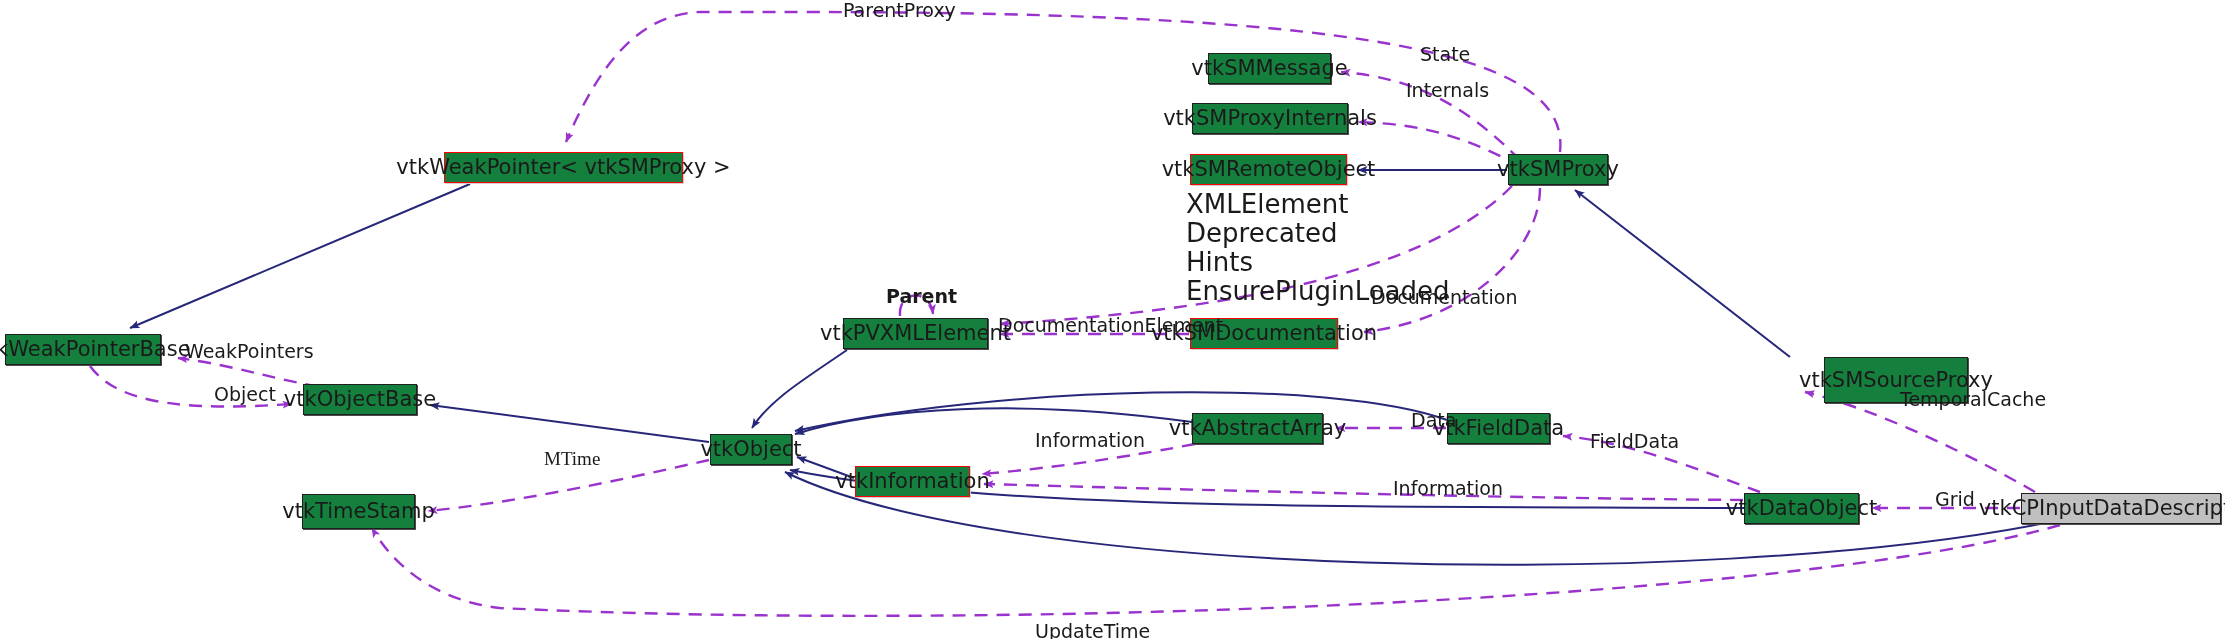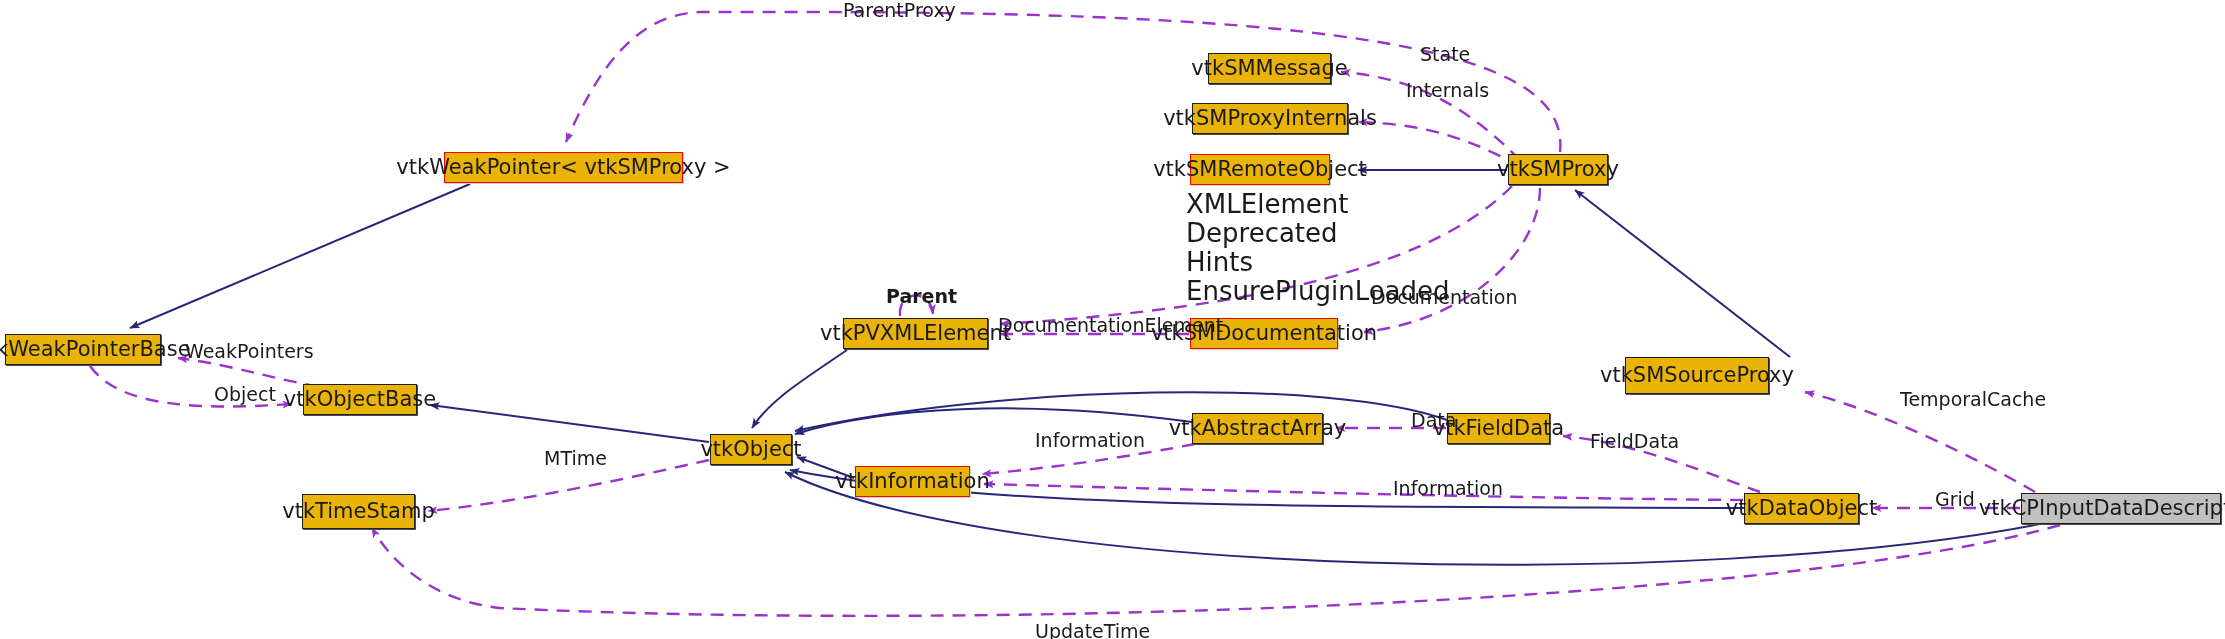--- a/index.html
+++ b/index.html
@@ -11,21 +11,21 @@
     font-family:"DejaVu Sans","Liberation Sans",sans-serif;
     overflow:hidden;
   }
   svg#edges{position:absolute;left:0;top:0;width:2225px;height:639px;}
   .node{
     position:absolute;
     box-sizing:border-box;
     display:flex;
     align-items:center;
     justify-content:center;
-    background:#eab308;
+    background:#15803d;
     border:1px solid #1f1f1f;
     color:#1a1a1a;
     font-size:21px;
     line-height:1;
     white-space:nowrap;
     padding:0 9px;
     height:31px;
     box-shadow:1px 1px 0 0 #4d4d4d;
   }
   .node.red{border:1.5px solid #ff0000;box-shadow:1px 1px 0 0 #d0d0d0;}
@@ -140,27 +140,27 @@
       </div>
       <div class="node red" style="left: 1190px; top: 318px; width: 148px; height: 31px;">
         <span>vtkSMDocumentation</span>
       </div>
       <div class="node" style="left: 1208px; top: 53px; width: 123px; height: 31px;">
         <span>vtkSMMessage</span>
       </div>
       <div class="node" style="left: 1192px; top: 103px; width: 156px; height: 31px;">
         <span>vtkSMProxyInternals</span>
       </div>
-      <div class="node red" style="left: 1190px; top: 154px; width: 140px; height: 31px; align-items: center;">
+      <div class="node red" style="left: 1190px; top: 154px; width: 157px; height: 31px; align-items: center;">
         <span>vtkSMRemoteObject</span>
       </div>
       <div class="node" style="left: 1508px; top: 154px; width: 100px; height: 31px;">
         <span>vtkSMProxy</span>
       </div>
-      <div class="node" style="left: 1625px; top: 357px; width: 144px; height: 37px;">
+      <div class="node" style="left: 1824px; top: 357px; width: 144px; height: 46px;">
         <span>vtkSMSourceProxy</span>
       </div>
       <div class="node" style="left: 1192px; top: 413px; width: 131px; height: 31px;">
         <span>vtkAbstractArray</span>
       </div>
       <div class="node" style="left: 1447px; top: 413px; width: 103px; height: 31px;">
         <span>vtkFieldData</span>
       </div>
       <div class="node" style="left: 1744px; top: 493px; width: 115px; height: 31px;">
         <span>vtkDataObject</span>
@@ -176,19 +176,19 @@
       <div class="edge-label multi-label" style="left: 1186px; top: 190px;">XMLElement<br>Deprecated<br>Hints<br>EnsurePluginLoaded</div>
       <div class="edge-label" style="left: 886px; top: 286px; font-weight: bold;">Parent</div>
       <div class="edge-label" style="left: 1371px; top: 287px;">Documentation</div>
       <div class="edge-label" style="left: 998px; top: 315px;">DocumentationElement</div>
       <div class="edge-label" style="left: 185px; top: 341px;">WeakPointers</div>
       <div class="edge-label" style="left: 214px; top: 384px;">Object</div>
       <div class="edge-label" style="left: 1900px; top: 389px;">TemporalCache</div>
       <div class="edge-label" style="left: 1411px; top: 410px;">Data</div>
       <div class="edge-label" style="left: 1035px; top: 430px;">Information</div>
       <div class="edge-label" style="left: 1590px; top: 431px;">FieldData</div>
-      <div class="edge-label" style="left: 544px; top: 448px;">MTime</div>
+      <div class="edge-label" style="left: 544px; top: 448px; font-family: Liberation Serif, serif;">MTime</div>
       <div class="edge-label" style="left: 1393px; top: 478px;">Information</div>
       <div class="edge-label" style="left: 1935px; top: 489px;">Grid</div>
       <div class="edge-label" style="left: 1035px; top: 621px;">UpdateTime</div>
     </div>
 
 </div>
 
 </body></html>

